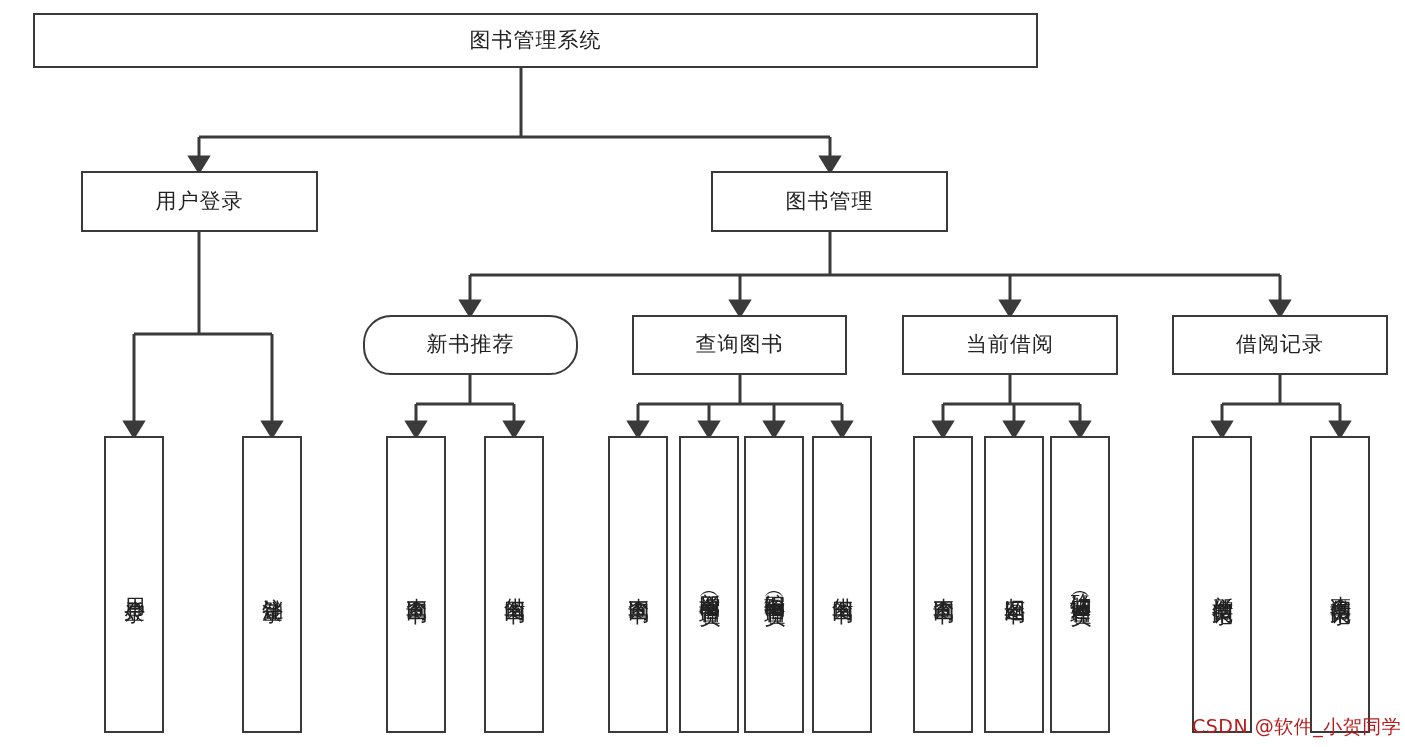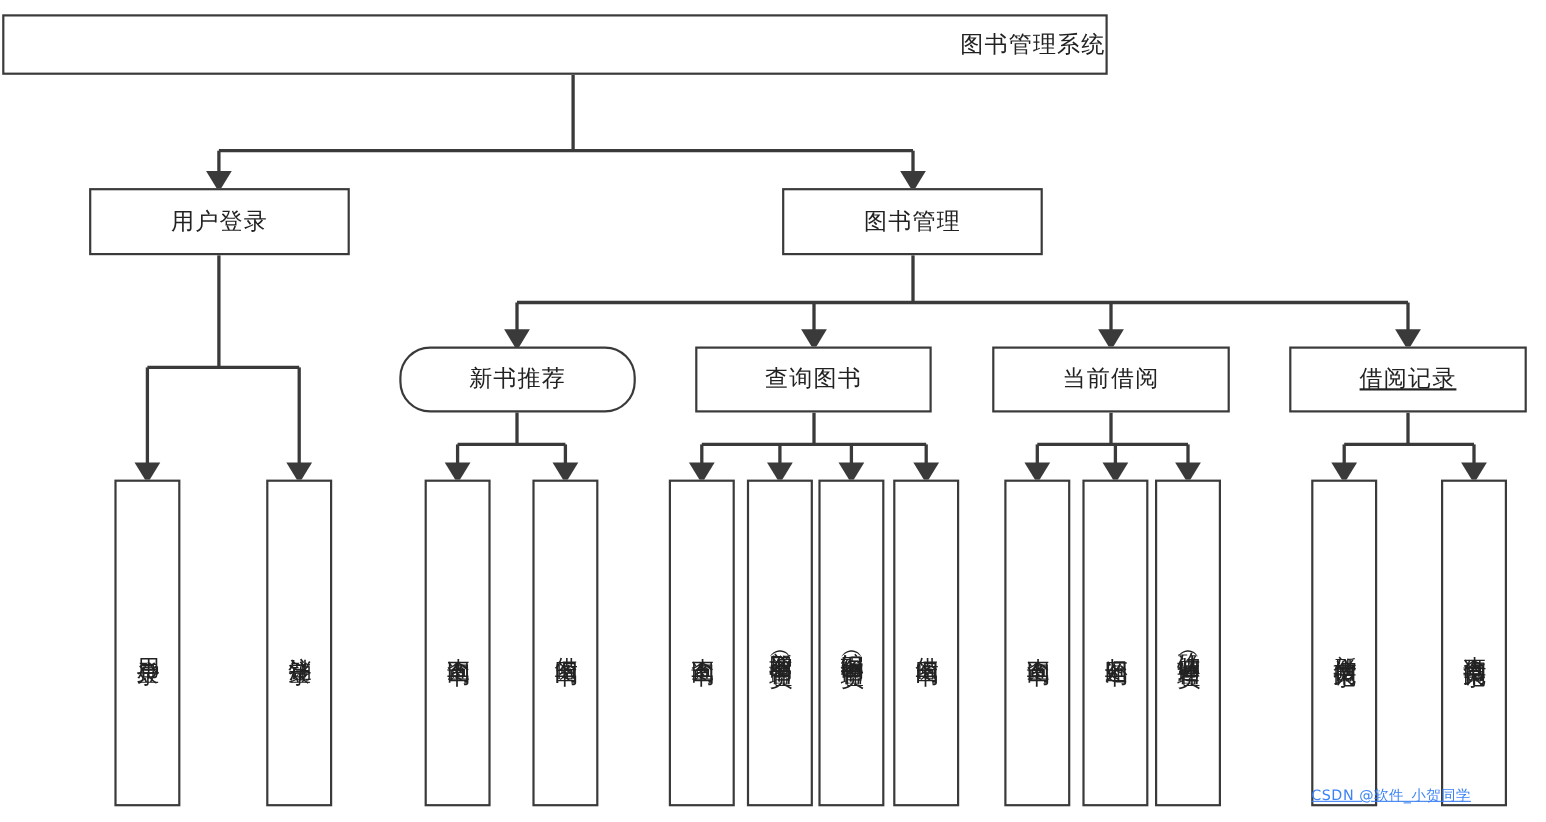--- a/index.html
+++ b/index.html
@@ -50,25 +50,24 @@
     text-align: center;
   }
   .node.vert .txt {
     writing-mode: vertical-rl;
     text-orientation: upright;
     display: block;
     white-space: normal;
   }
   .watermark {
     position: absolute;
-    font-size: 13px;
-    color: #3b82f6;
+    font-size: 19px;
+    color: #b91c1c;
     white-space: nowrap;
     letter-spacing: 0.5px;
-    text-decoration: underline;
   }
 </style>
 </head>
 <body>
 
 <div id="canvas">
 
   <svg id="wires" viewBox="0 0 1405 747" xmlns="http://www.w3.org/2000/svg">
     <defs>
       <marker id="arrow" markerWidth="9" markerHeight="9" refX="3.2" refY="4.5" orient="auto" markerUnits="strokeWidth">
@@ -112,41 +111,41 @@
       <path d="M1014,404 L1014,430" marker-end="url(#arrow)"></path>
       <path d="M1080,404 L1080,430" marker-end="url(#arrow)"></path>
 
       <path d="M1280,375 L1280,404"></path>
       <path d="M1222,404 L1340,404"></path>
       <path d="M1222,404 L1222,430" marker-end="url(#arrow)"></path>
       <path d="M1340,404 L1340,430" marker-end="url(#arrow)"></path>
     </g>
   </svg>
 
-  <div class="node horiz" style="left:2px; top:13px; width:1005px; height:55px;justify-content:flex-end;">
+  <div class="node horiz" style="left:33px; top:13px; width:1005px; height:55px;">
     <span>图书管理系统</span>
   </div>
 
   <div class="node horiz" style="left:81px; top:171px; width:237px; height:61px;">
     <span>用户登录</span>
   </div>
   <div class="node horiz" style="left:711px; top:171px; width:237px; height:61px;">
     <span>图书管理</span>
   </div>
 
   <div class="node horiz" style="left:363px; top:315px; width:215px; height:60px;border-radius:28px;">
     <span>新书推荐</span>
   </div>
   <div class="node horiz" style="left:632px; top:315px; width:215px; height:60px;">
     <span>查询图书</span>
   </div>
   <div class="node horiz" style="left:902px; top:315px; width:216px; height:60px;font-family:Liberation Serif, serif;">
     <span>当前借阅</span>
   </div>
-  <div class="node horiz" style="left:1172px; top:315px; width:216px; height:60px;text-decoration:underline;">
+  <div class="node horiz" style="left:1172px; top:315px; width:216px; height:60px;">
     <span>借阅记录</span>
   </div>
 
   <div class="node vert" style="left:104px; top:436px; width:60px; height:297px;">
     <span class="txt">用户登录</span>
   </div>
   <div class="node vert" style="left:242px; top:436px; width:60px; height:297px;">
     <span class="txt">注销登录</span>
   </div>
 

